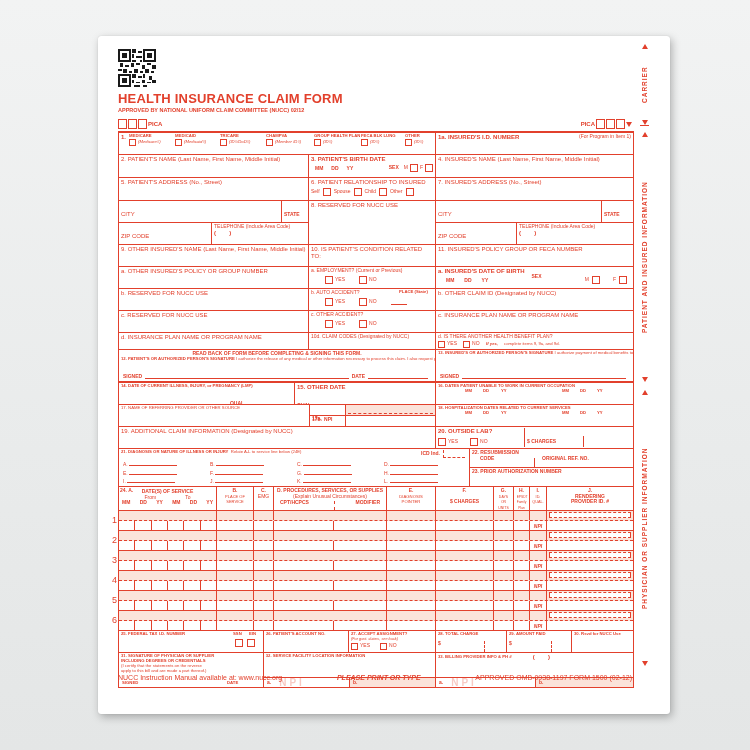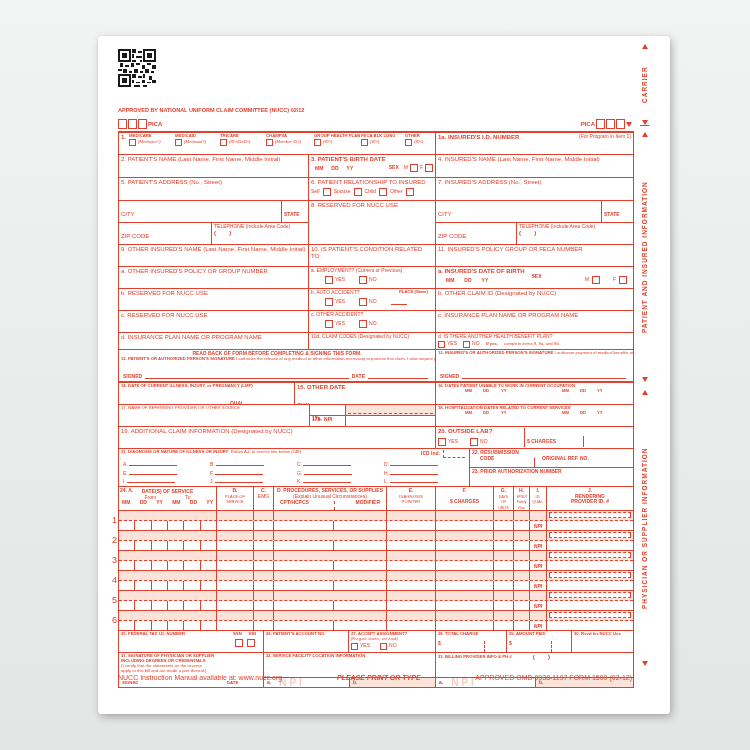--- a/index.html
+++ b/index.html
@@ -123,20 +123,21 @@
         <rect x="15" y="1" width="5" height="5"></rect>
         <rect x="1" y="15" width="5" height="5"></rect>
       </g>
     <g fill="#1a1a1a">
         <rect x="2" y="2" width="3" height="3"></rect>
         <rect x="16" y="2" width="3" height="3"></rect>
         <rect x="2" y="16" width="3" height="3"></rect>
       </g>
   </svg>
 
+  <div class="title">HEALTH INSURANCE CLAIM FORM</div>
   <div class="subtitle">APPROVED BY NATIONAL UNIFORM CLAIM COMMITTEE (NUCC) 02/12</div>
 
   <div class="pica-row">
     <div class="pica-left">
       <span class="pbox"></span>
       <span class="pbox"></span>
       <span class="pbox"></span>
       <span class="t b">PICA</span>
     </div>
     <div class="pica-right">

